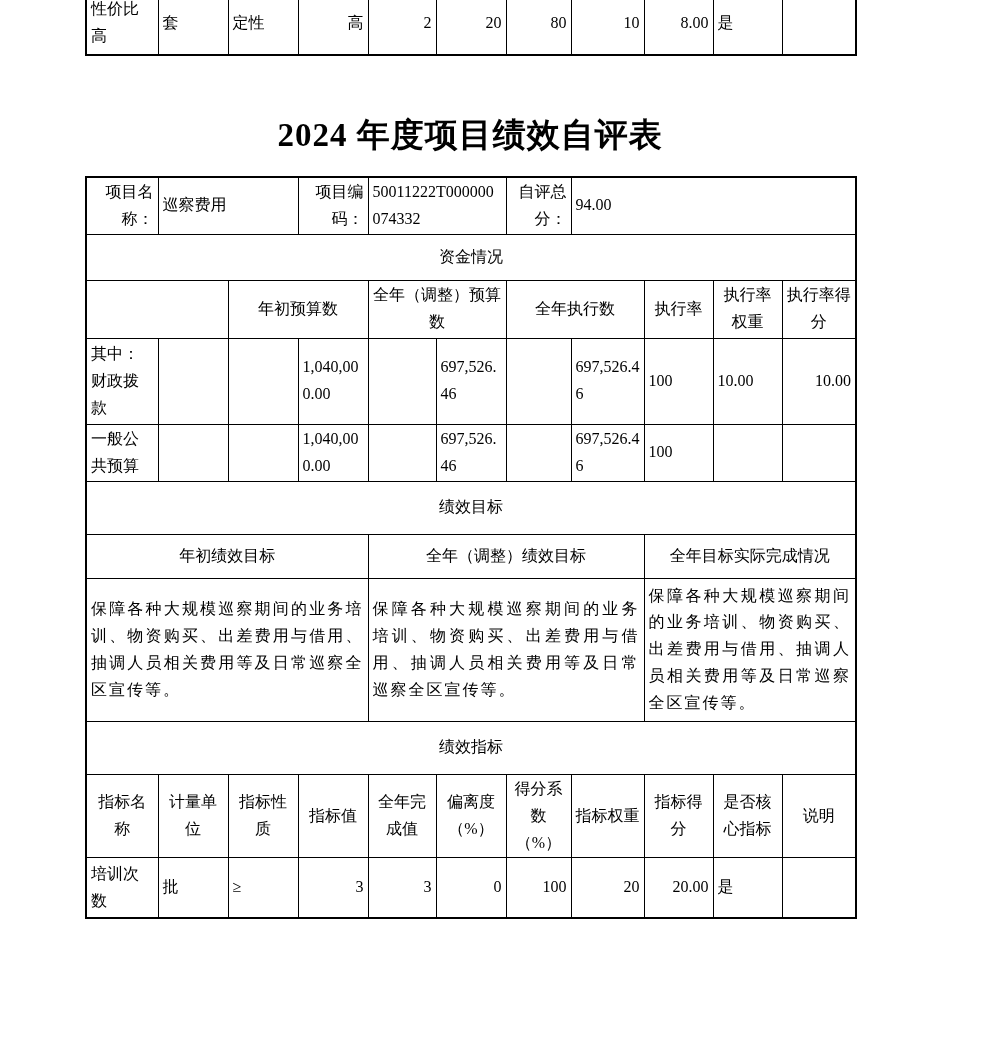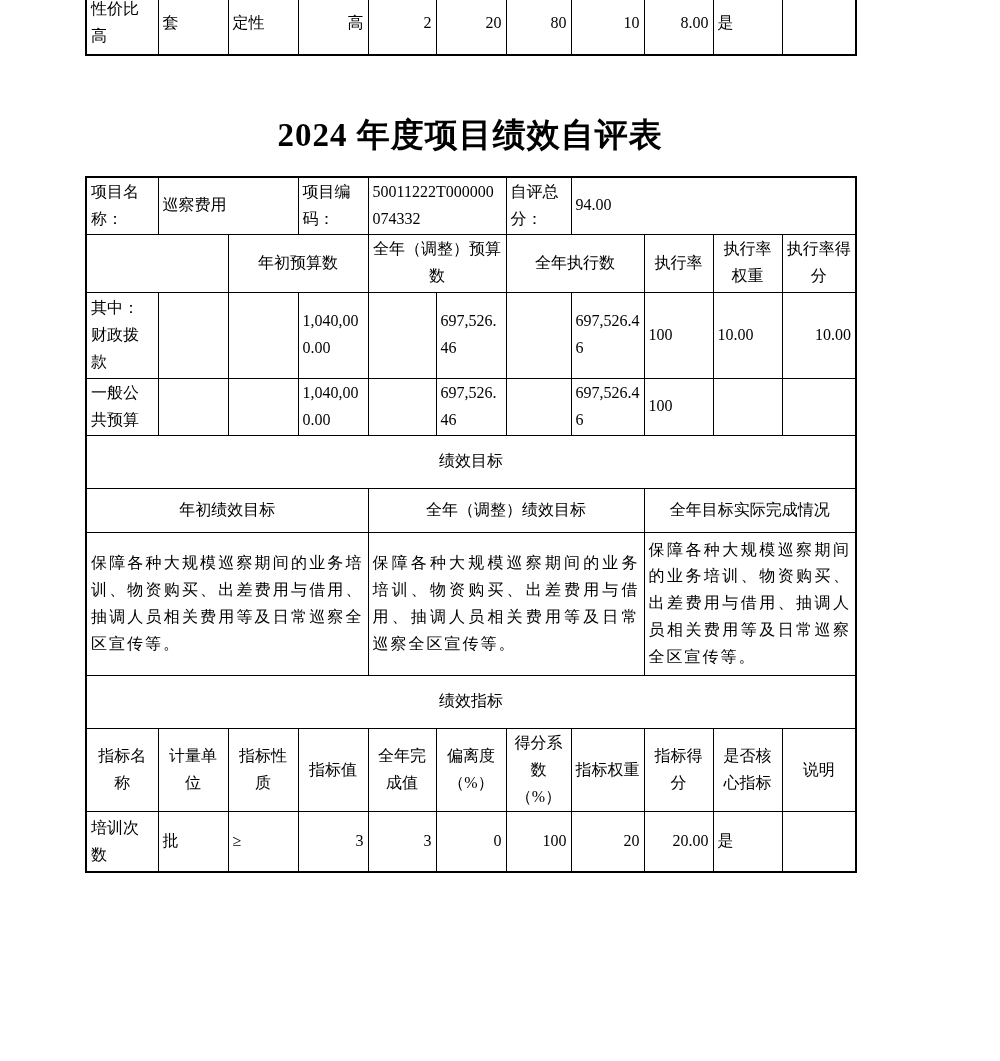--- a/index.html
+++ b/index.html
@@ -16,21 +16,21 @@
   table.tbl td{
     border:1px solid #000;
     font-size:16px;line-height:1.68;
     vertical-align:middle;
     padding:1px 4px;
     word-break:break-all;
     overflow:hidden;
   }
   .frag-wrap{margin-top:-10px;}
   
-  td.lbl{text-align:left;padding:2px 7px;}      
+  td.lbl{text-align:right;padding:2px 7px;}      
   td.val{text-align:left;padding:2px 4px;}        
   td.numr{text-align:right;padding:2px 5px;}      
   td.sec{text-align:center;}                      
   td.hdr{text-align:center;padding:2px 5px;}      
   td.goal{
     vertical-align:top;text-align:justify;
     letter-spacing:2px;line-height:1.75;padding:5px 6px 5px 7px;
   }
   .doc-title{
     width:770px;margin:66px 0 27px 0;
@@ -98,20 +98,23 @@
           <tr style="height:57px">
         <td class="lbl">项目名称：</td>
         <td class="val" colspan="2">巡察费用</td>
         <td class="lbl">项目编码：</td>
         <td class="val" colspan="2">50011222T000000074332</td>
         <td class="lbl">自评总分：</td>
         <td class="val" colspan="4">94.00</td>
       </tr>
 
 
+      <tr style="height:46px">
+        <td class="sec" colspan="11">资金情况</td>
+      </tr>
 
       <tr style="height:58px">
         <td class="hdr" colspan="2"></td>
         <td class="hdr" colspan="2">年初预算数</td>
         <td class="hdr" colspan="2">全年（调整）预算数</td>
         <td class="hdr" colspan="2">全年执行数</td>
         <td class="hdr">执行率</td>
         <td class="hdr">执行率权重</td>
         <td class="hdr">执行率得分</td>
       </tr>

